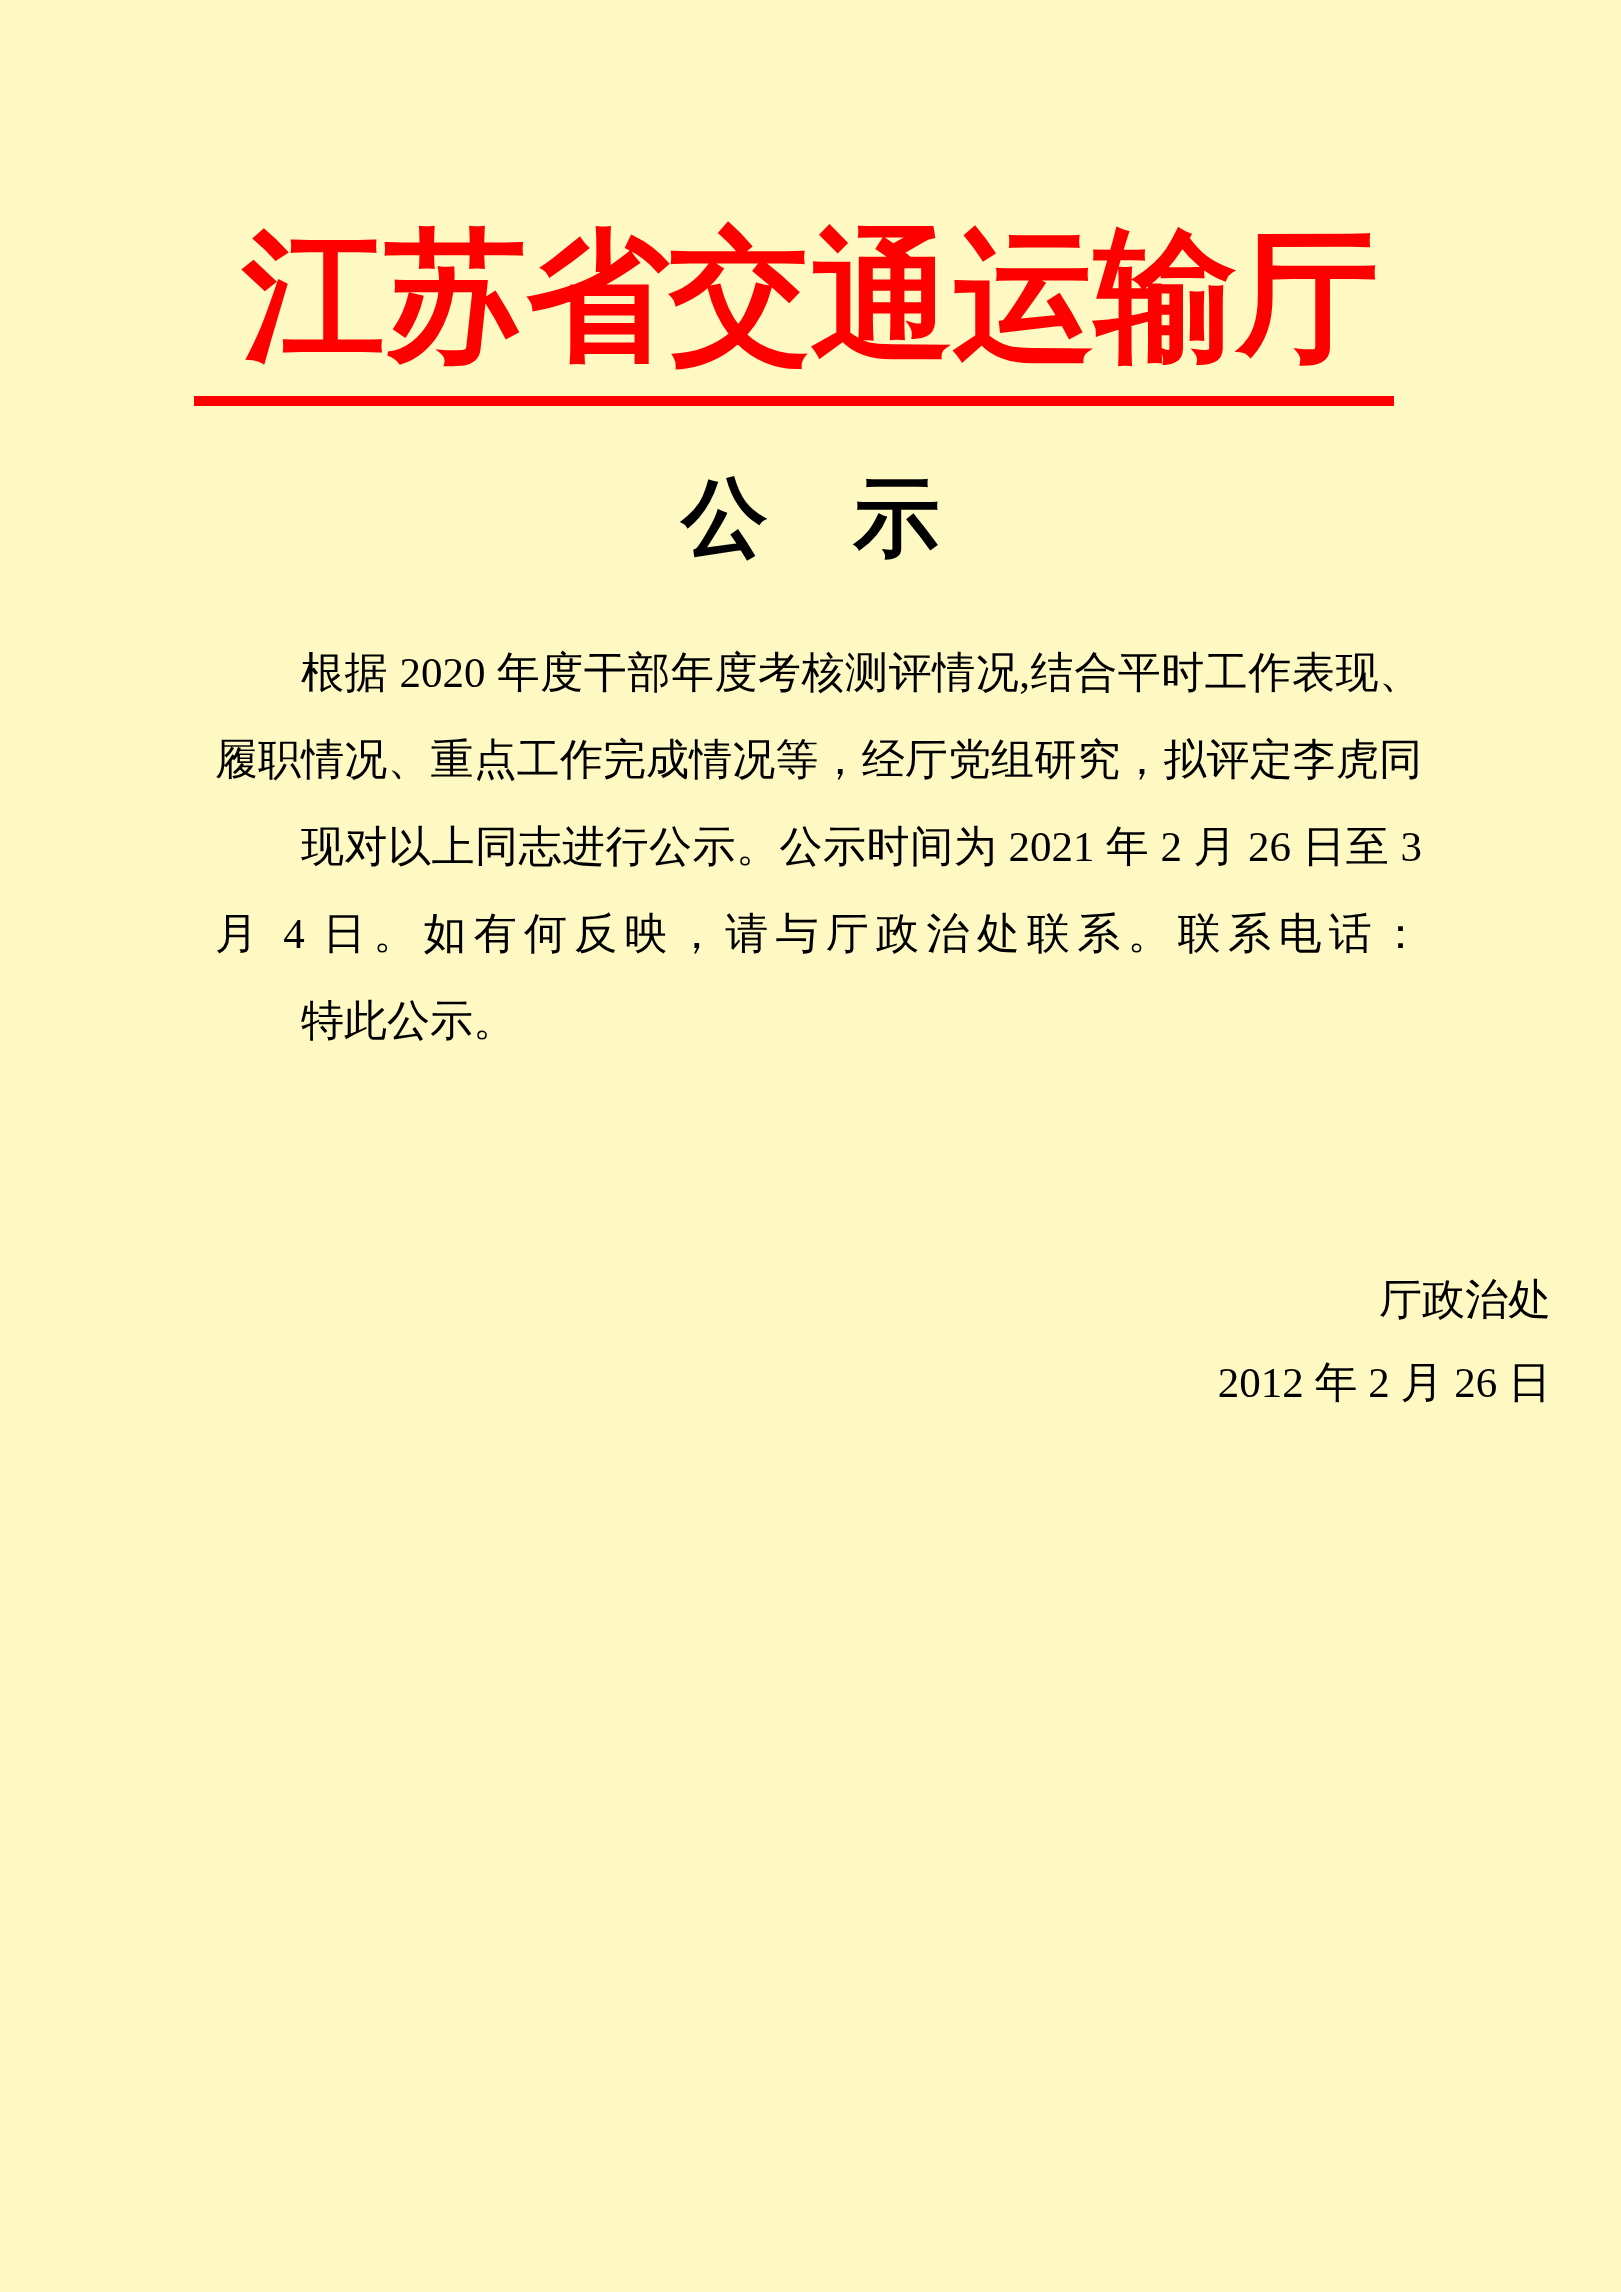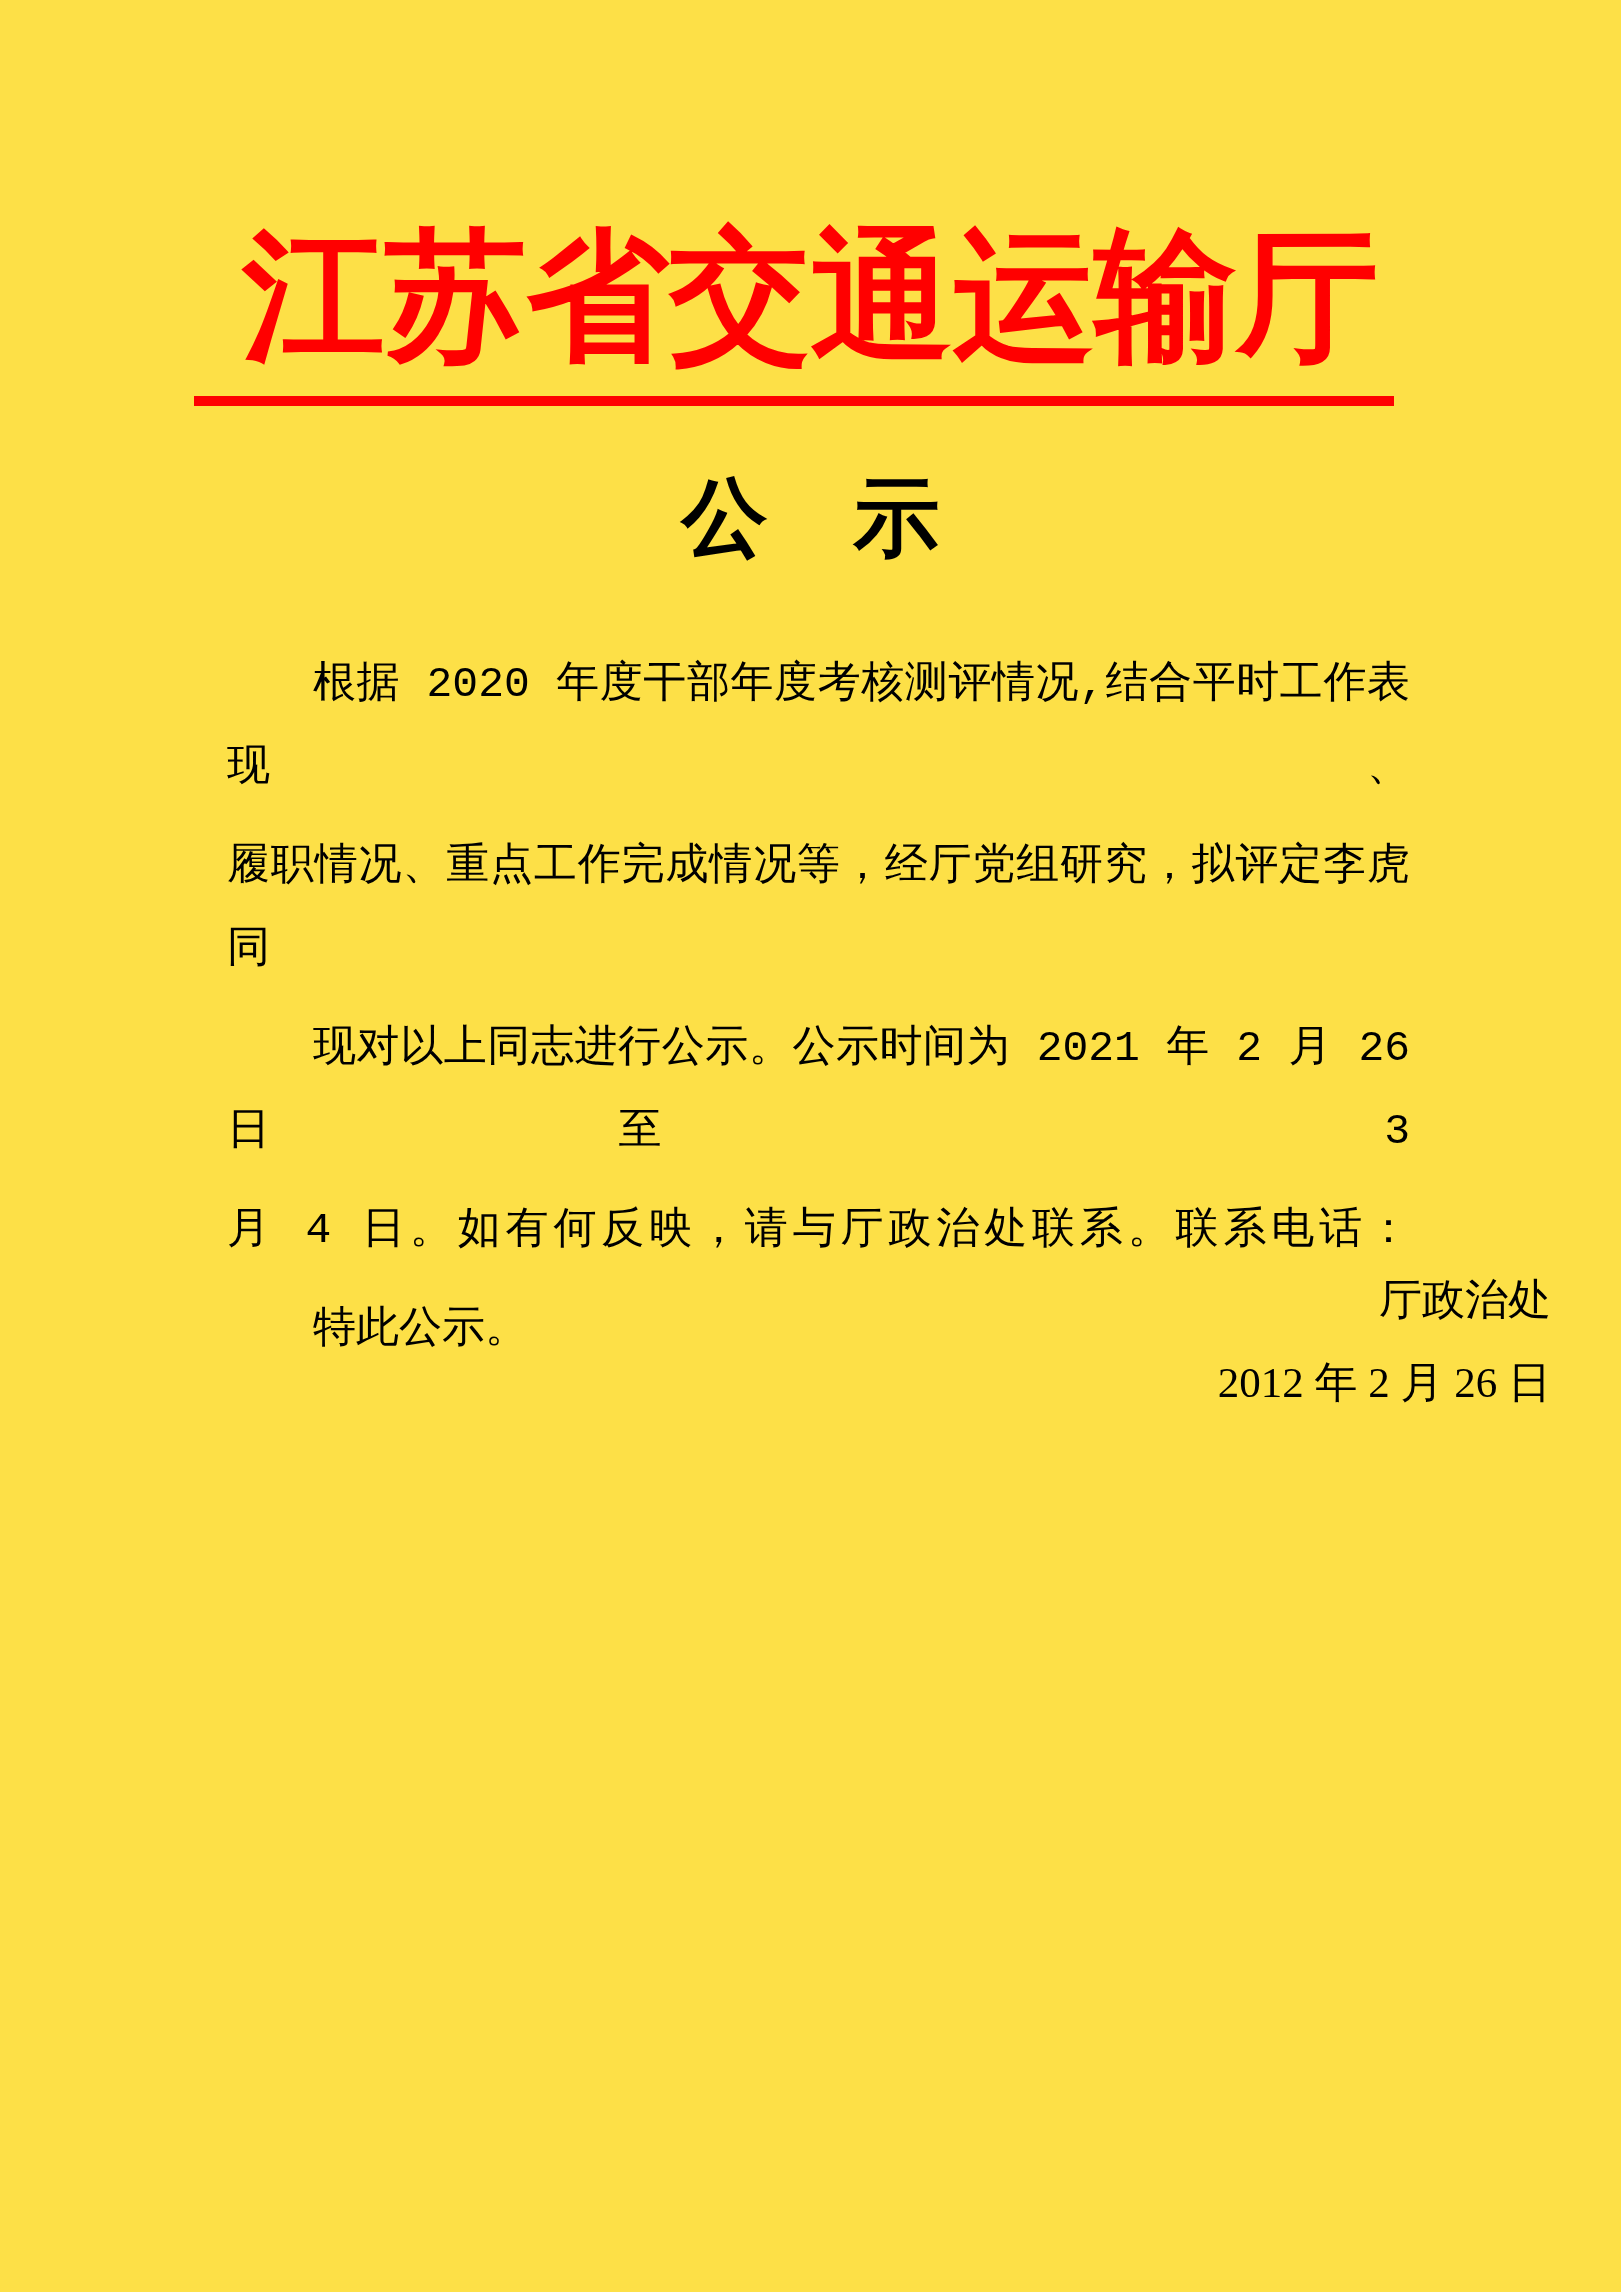--- a/index.html
+++ b/index.html
@@ -4,21 +4,21 @@
 <style>
   html, body {
     margin: 0;
     padding: 0;
     background: #ffffff;
   }
   .page {
     position: relative;
     width: 1621px;
     height: 2293px;
-    background: #fde047;
+    background: #fef9c3;
     color: #000000;
     font-family: "Liberation Serif", "DejaVu Serif", serif;
     overflow: hidden;
   }
   .letterhead-title {
     position: absolute;
     top: 214px;
     left: 0;
     width: 100%;
     text-align: center;
@@ -48,23 +48,22 @@
   }
   .body-text {
     position: absolute;
     top: 627px;
     left: 211px;
     width: 1215px;
     font-size: 43px;
     line-height: 83px;
   }
   .line {
-    margin: 16px;
+    margin: 4px;
     padding: 0;
-    font-family: Liberation Mono, monospace;
   }
   .indent {
     text-indent: 86px;
   }
   .justify {
     text-align: justify;
     text-align-last: justify;
   }
   .signature-block {
     position: absolute;

